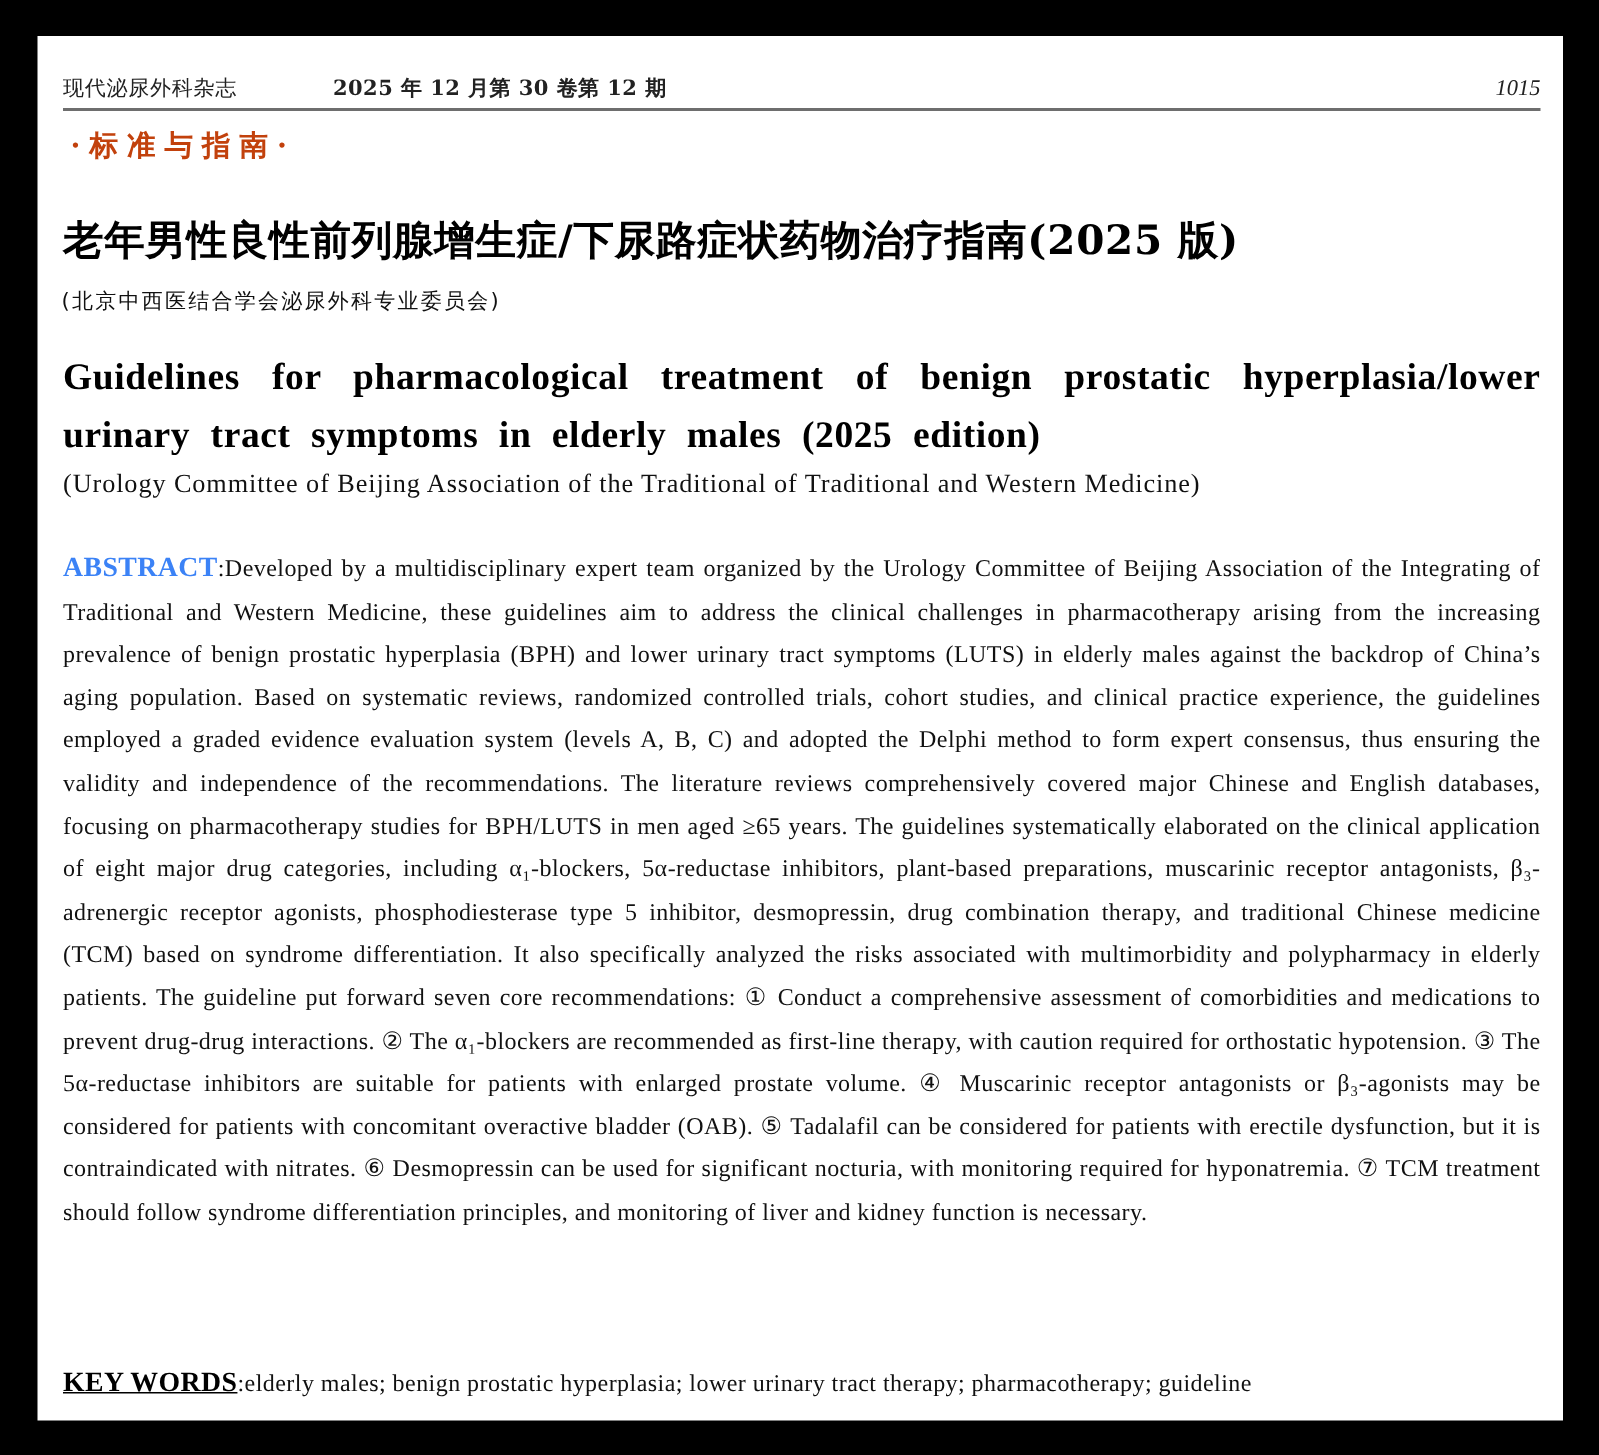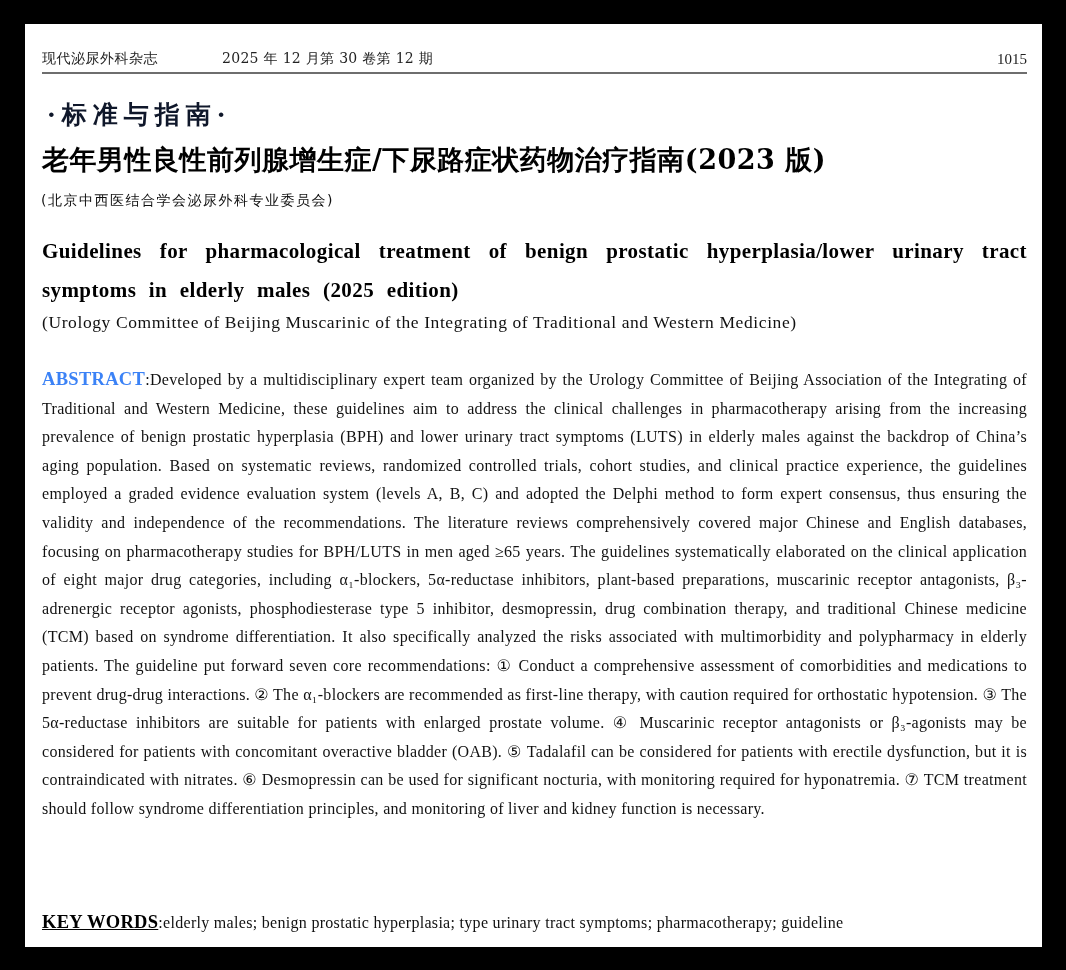--- a/index.html
+++ b/index.html
@@ -34,37 +34,39 @@
       position: absolute;
       left: 0;
       top: 2px;
       letter-spacing: 0.5px;
     }
     .running-header .issue {
       position: absolute;
       left: 180px;
       top: 2px;
       letter-spacing: 0.3px;
+      font-weight: bold;
     }
     .running-header .page-num {
       position: absolute;
       right: 0;
       top: 3px;
       font-family: "Liberation Serif", serif;
       font-size: 15px;
+      font-style: italic;
     }
     .column-label {
       position: absolute;
       left: 22px;
-      top: 74px;
+      top: 60px;
       font-family: "DejaVu Serif", serif;
       font-weight: bold;
-      font-size: 25px;
+      font-size: 19px;
       letter-spacing: 6px;
-      color: #0f172a;
+      color: #c2410c;
     }
     .cn-title {
       position: absolute;
       left: 17px;
       top: 118px;
       font-family: "DejaVu Serif", "Liberation Serif", serif;
       font-weight: bold;
       font-size: 27px;
       letter-spacing: 0.5px;
       color: #000;
@@ -79,21 +81,21 @@
       letter-spacing: 1.5px;
       color: #111;
     }
     .en-title {
       position: absolute;
       left: 17px;
       top: 208px;
       width: 985px;
       font-family: "Liberation Serif", serif;
       font-weight: bold;
-      font-size: 21px;
+      font-size: 25px;
       line-height: 39px;
       color: #000;
       text-align: justify;
       text-align-last: left;
       letter-spacing: 0.4px;
       word-spacing: 7px;
     }
     .en-affil {
       position: absolute;
       left: 17px;
@@ -146,23 +148,23 @@
 <div class="page">
 
   <div class="running-header">
     <span class="journal">现代泌尿外科杂志</span>
     <span class="issue">2025 年 12 月第 30 卷第 12 期</span>
     <span class="page-num">1015</span>
   </div>
 
   <div class="column-label">·标准与指南·</div>
 
-  <div class="cn-title">老年男性良性前列腺增生症/下尿路症状药物治疗指南(2023 版)</div>
+  <div class="cn-title">老年男性良性前列腺增生症/下尿路症状药物治疗指南(2025 版)</div>
   <div class="cn-affil">(北京中西医结合学会泌尿外科专业委员会)</div>
 
   <div class="en-title">Guidelines for pharmacological treatment of benign prostatic hyperplasia/lower urinary tract symptoms in elderly males (2025 edition)</div>
-  <div class="en-affil">(Urology Committee of Beijing Muscarinic of the Integrating of Traditional and Western Medicine)</div>
+  <div class="en-affil">(Urology Committee of Beijing Association of the Traditional of Traditional and Western Medicine)</div>
 
   <div class="abstract"><span class="lead">ABSTRACT</span><span class="lead-sep">:</span><span>Developed by a multidisciplinary expert team organized by the Urology Committee of Beijing Association of the Integrating of Traditional and Western Medicine, these guidelines aim to address the clinical challenges in pharmacotherapy arising from the increasing prevalence of benign prostatic hyperplasia (BPH) and lower urinary tract symptoms (LUTS) in elderly males against the backdrop of China’s aging population. Based on systematic reviews, randomized controlled trials, cohort studies, and clinical practice experience, the guidelines employed a graded evidence evaluation system (levels A, B, C) and adopted the Delphi method to form expert consensus, thus ensuring the validity and independence of the recommendations. The literature reviews comprehensively covered major Chinese and English databases, focusing on pharmacotherapy studies for BPH/LUTS in men aged ≥65 years. The guidelines systematically elaborated on the clinical application of eight major drug categories, including α₁-blockers, 5α-reductase inhibitors, plant-based preparations, muscarinic receptor antagonists, β₃-adrenergic receptor agonists, phosphodiesterase type 5 inhibitor, desmopressin, drug combination therapy, and traditional Chinese medicine (TCM) based on syndrome differentiation. It also specifically analyzed the risks associated with multimorbidity and polypharmacy in elderly patients. The guideline put forward seven core recommendations: ① Conduct a comprehensive assessment of comorbidities and medications to prevent drug-drug interactions. ② The α₁-blockers are recommended as first-line therapy, with caution required for orthostatic hypotension. ③ The 5α-reductase inhibitors are suitable for patients with enlarged prostate volume. ④ Muscarinic receptor antagonists or β₃-agonists may be considered for patients with concomitant overactive bladder (OAB). ⑤ Tadalafil can be considered for patients with erectile dysfunction, but it is contraindicated with nitrates. ⑥ Desmopressin can be used for significant nocturia, with monitoring required for hyponatremia. ⑦ TCM treatment should follow syndrome differentiation principles, and monitoring of liver and kidney function is necessary.</span></div>
 
-  <div class="keywords"><span class="lead">KEY WORDS</span><span>:</span><span>elderly males; benign prostatic hyperplasia; type urinary tract symptoms; pharmacotherapy; guideline</span></div>
+  <div class="keywords"><span class="lead">KEY WORDS</span><span>:</span><span>elderly males; benign prostatic hyperplasia; lower urinary tract therapy; pharmacotherapy; guideline</span></div>
 
 </div>
 
 </body></html>

